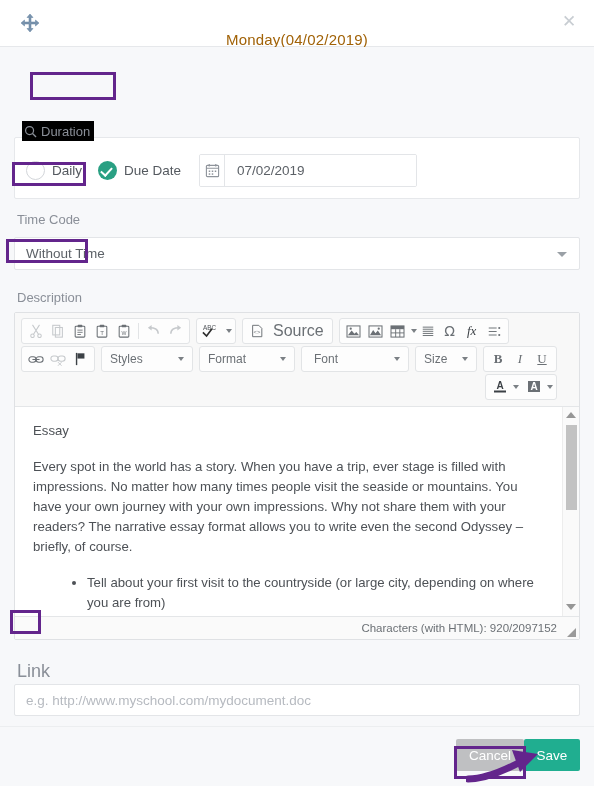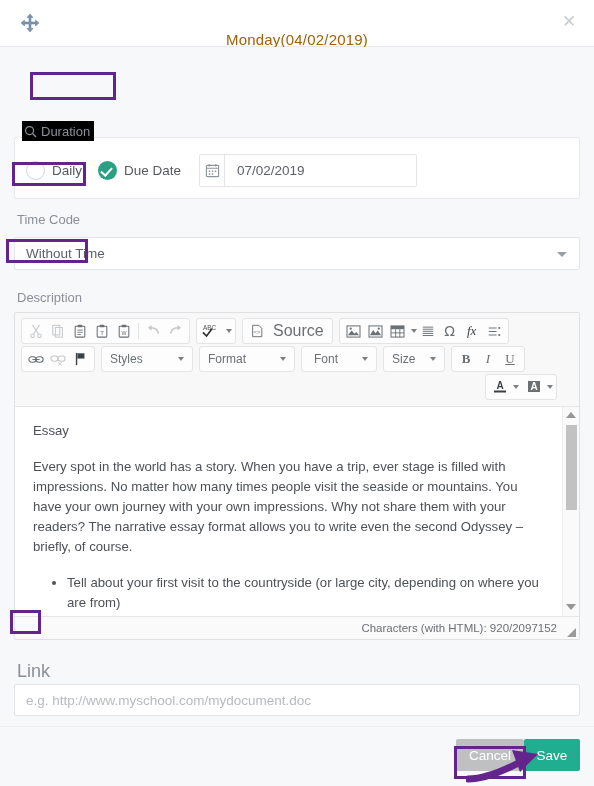--- a/index.html
+++ b/index.html
@@ -257,21 +257,21 @@
     border-radius: 3px;
     height: 26px;
     padding: 0 8px;
     font-size: 12px;
     color: #6b7075;
     cursor: pointer;
     gap: 16px;
   }
   .tb-combo.styles { width: 92px; }
   .tb-combo.format { width: 96px; }
-  .tb-combo.font   { width: 76px; padding-left: 12px; }
+  .tb-combo.font   { width: 108px; padding-left: 12px; }
   .tb-combo.size   { width: 62px; gap: 8px; }
   .tb-text {
     font-size: 16px;
     color: #6b7075;
     padding: 0 5px;
     cursor: pointer;
   }
   .bold-i { font-weight: bold; font-size: 13px; font-family: "Liberation Serif", serif; }
   .ital-i { font-style: italic; font-size: 13px; font-family: "Liberation Serif", serif; }
   .und-i  { text-decoration: underline; font-size: 13px; font-family: "Liberation Serif", serif; }
@@ -287,21 +287,21 @@
     position: absolute;
     left: 0; top: 0; right: 17px; bottom: 0;
     padding: 14px 18px 0 18px;
     overflow: hidden;
     font-size: 13.2px;
     line-height: 20px;
     color: #4d5156;
   }
   .content p { margin: 0 0 16px 0; }
   .content ul { margin: 0; padding-left: 34px; }
-  .content li { margin-bottom: 3px; }
+  .content li { margin-bottom: 3px; margin-left: 20px; }
 
   
   .scroll {
     position: absolute;
     right: 0; top: 0; bottom: 0;
     width: 17px;
     background: #fafafa;
     border-left: 1px solid #ededed;
   }
   .scroll-up, .scroll-dn {

